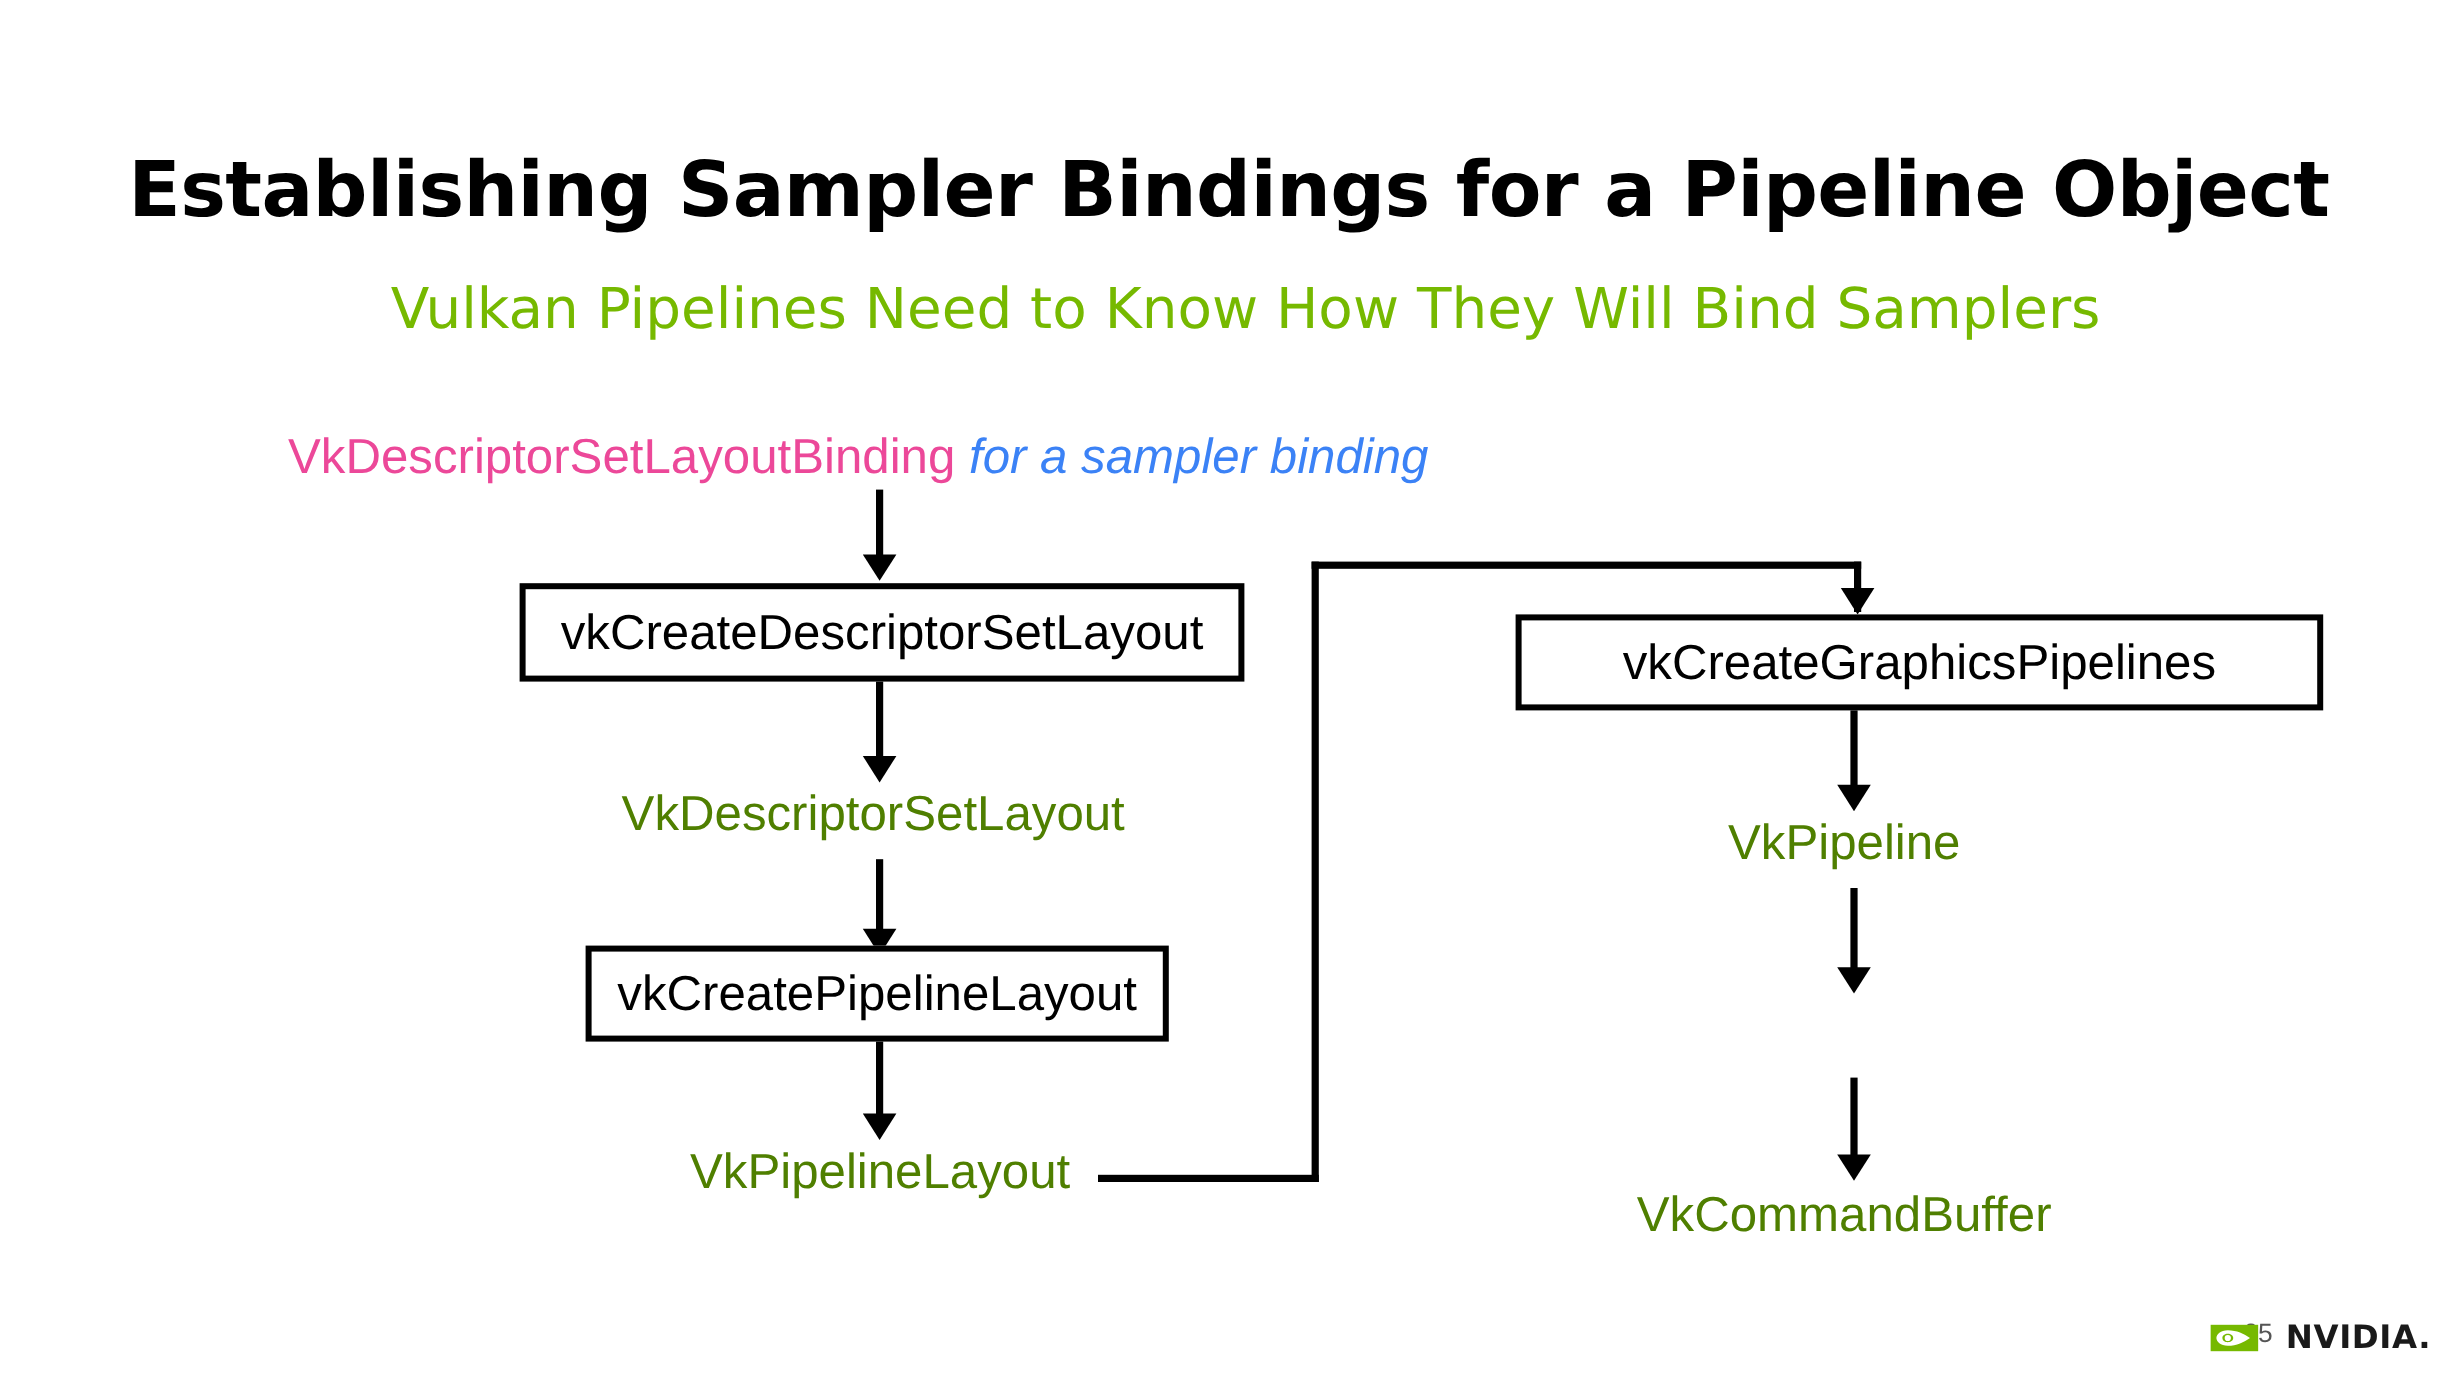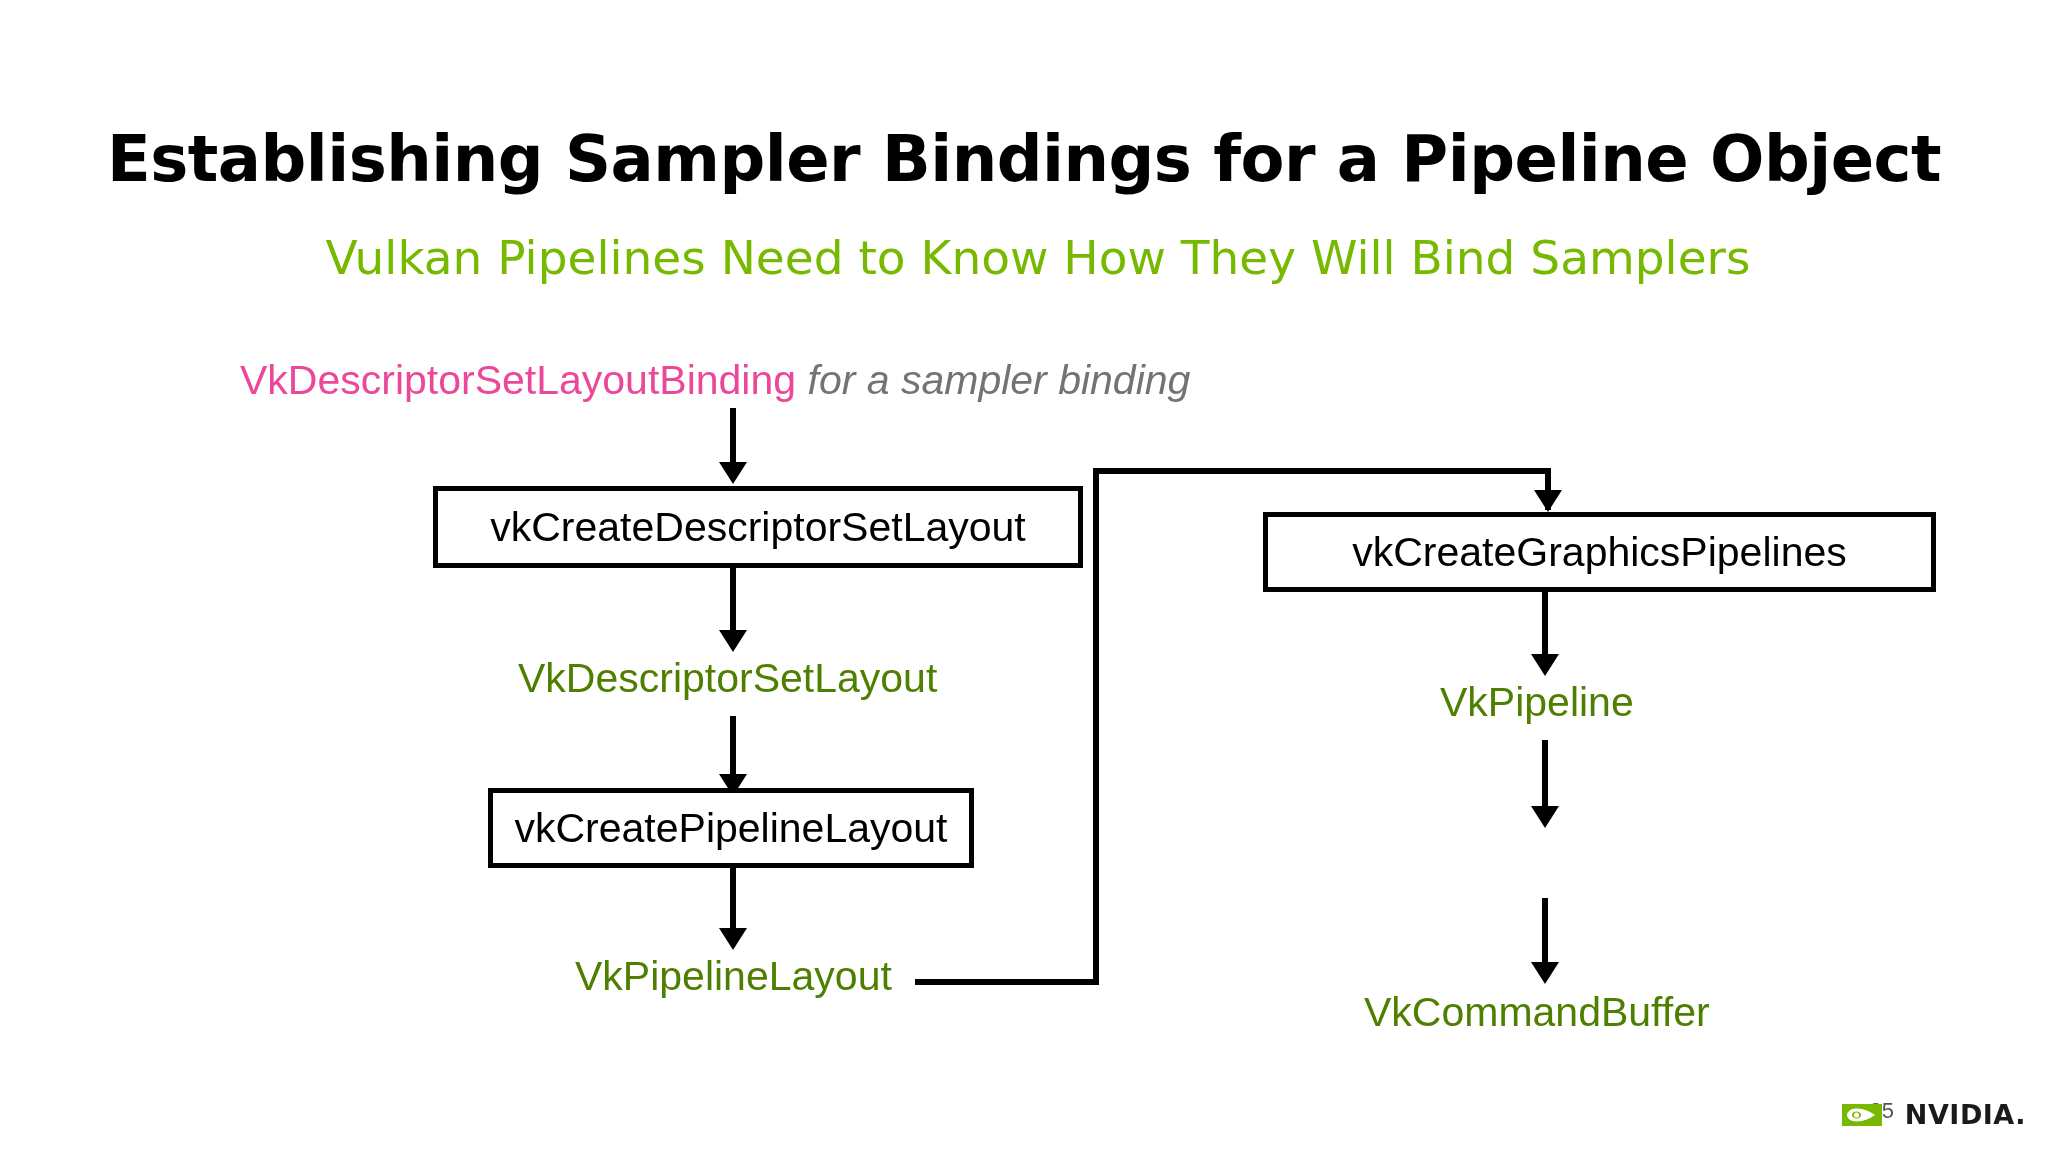--- a/index.html
+++ b/index.html
@@ -54,21 +54,21 @@
     white-space: nowrap;
   }
   .inline-row {
     position: absolute;
     white-space: nowrap;
     font-family: "Liberation Sans", sans-serif;
     font-size: 41px;
     line-height: 48px;
   }
   .inline-row .g { color: #ec4899; }
-  .inline-row .b { color: #737373; font-style: italic; margin-top: 27px; }
+  .inline-row .b { color: #3b82f6; font-style: italic; margin-top: 27px; }
 
   .box {
     position: absolute;
     box-sizing: border-box;
     background: #ffffff;
     border: 5px solid #000000;
     color: #000000;
     font-family: "Liberation Sans", sans-serif;
     font-size: 41px;
     display: flex;
@@ -135,21 +135,21 @@
 
   <div id="subtitle">Vulkan Pipelines Need to Know How They Will Bind Samplers</div>
 
   <div class="inline-row" style="left:240px; top:356px;">
     <span class="g">VkDescriptorSetLayoutBinding</span><span>&nbsp;</span><span class="b">for a sampler binding</span>
   </div>
 
   <div class="vline" style="left:730px; top:408px; height:62px;"></div>
   <div class="arrowhead" style="left:719px; top:462px;"></div>
 
-  <div class="box" style="left:433px; top:486px; width:650px; height:82px;">
+  <div class="box" style="left:433px; top:486px; width:604px; height:82px;">
     <span>vkCreateDescriptorSetLayout</span>
   </div>
 
   <div class="vline" style="left:730px; top:568px; height:70px;"></div>
   <div class="arrowhead" style="left:719px; top:630px;"></div>
 
   <div class="dgm-text" style="left:518px; top:654px;">VkDescriptorSetLayout</div>
 
   <div class="vline" style="left:730px; top:716px; height:66px;"></div>
   <div class="arrowhead" style="left:719px; top:774px;"></div>

